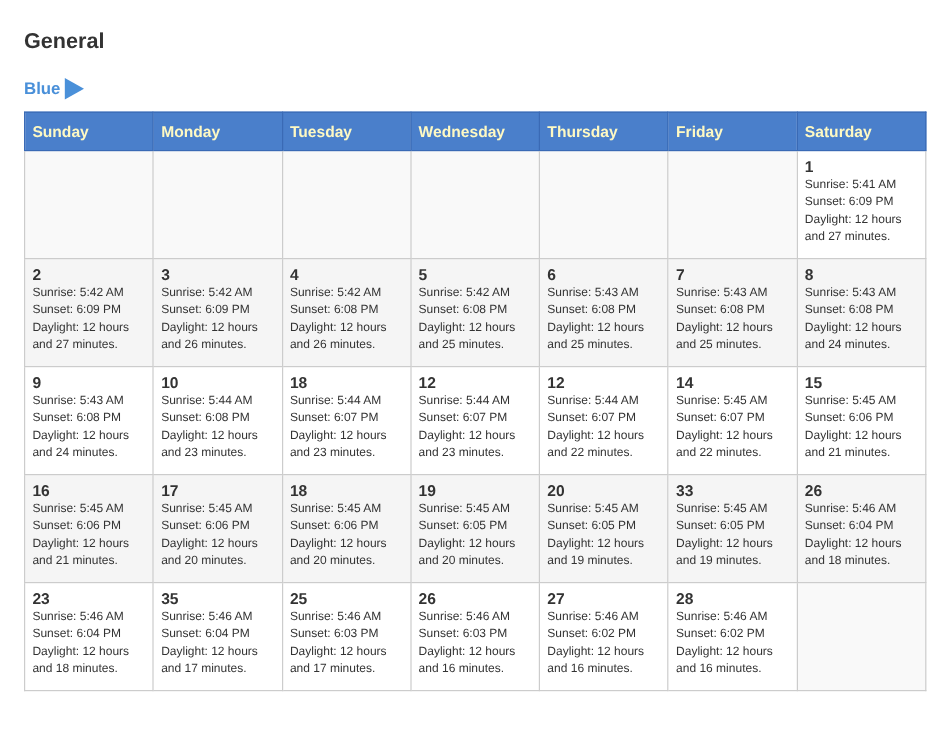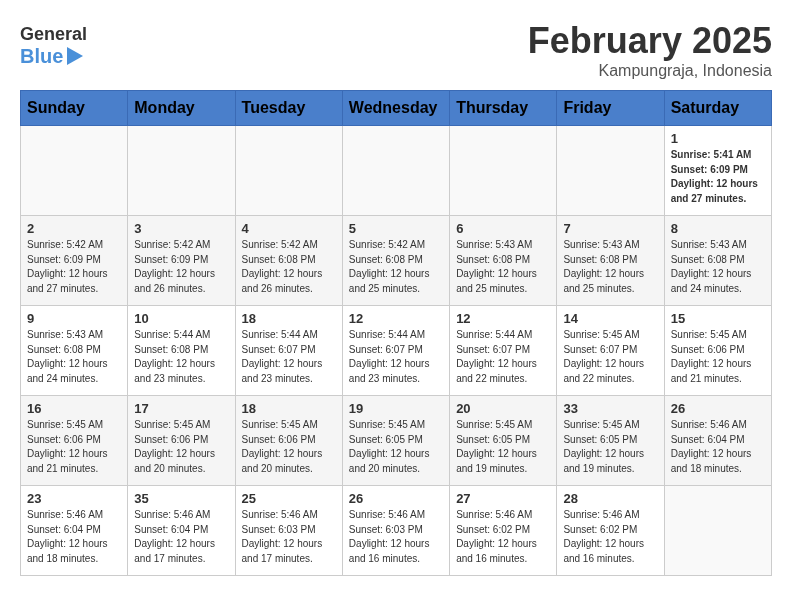--- a/index.html
+++ b/index.html
@@ -33,22 +33,22 @@
       font-size: 16px;
       color: #555;
     }
     .calendar {
       width: 100%;
       border-collapse: collapse;
       border: 1px solid #ccc;
     }
     .calendar thead tr th {
       background-color: #4a7fcb;
-      color: #000000;
-      font-size: 16px;
+      color: #fef9c3;
+      font-size: 13px;
       font-weight: bold;
       padding: 8px 6px;
       text-align: left;
       border: 1px solid #3a6ab5;
     }
     .calendar tbody tr td {
       vertical-align: top;
       border: 1px solid #ccc;
       padding: 5px 6px;
       width: calc(100% / 7);
@@ -78,24 +78,20 @@
 </head>
 <body>
 
 <div class="header">
   <div class="logo">
   <div class="logo-wrapper">
     <div class="logo-text-line1">General</div>
     <div class="logo-text-line2">Blue <span class="blue-triangle"></span></div>
   </div>
 </div>
-  <div class="title-block">
-    <div class="month-title">February 2025</div>
-    <div class="location-title">Kampungraja, Indonesia</div>
-  </div>
 </div>
 
 <table class="calendar">
   <thead>
     <tr>
     <th>Sunday</th>
         <th>Monday</th>
         <th>Tuesday</th>
         <th>Wednesday</th>
         <th>Thursday</th>
@@ -106,21 +102,21 @@
   <tbody id="calendar-body">
   <tr>
         <td class="empty-cell"></td>
         <td class="empty-cell"></td>
         <td class="empty-cell"></td>
         <td class="empty-cell"></td>
         <td class="empty-cell"></td>
         <td class="empty-cell"></td>
         <td>
           <span class="day-number">1</span>
-          <div class="day-info" style="white-space: pre-line; font-weight: bold;">Sunrise: 5:41 AM
+          <div class="day-info" style="white-space: pre-line;">Sunrise: 5:41 AM
 Sunset: 6:09 PM
 Daylight: 12 hours
 and 27 minutes.</div>
         </td>
       </tr>
       <tr>
         <td>
           <span class="day-number">2</span>
           <div class="day-info" style="white-space: pre-line;">Sunrise: 5:42 AM
 Sunset: 6:09 PM
@@ -324,29 +320,30 @@
   .logo {
     flex-direction: column;
     align-items: flex-start;
     gap: 0;
   }
   .logo-wrapper {
     display: flex;
     flex-direction: column;
     align-items: flex-start;
     margin-top: 5px;
+    gap: 20px;
   }
   .logo-text-line1 {
     font-size: 18px;
     font-weight: bold;
     color: #333;
     line-height: 1.1;
   }
   .logo-text-line2 {
-    font-size: 20px;
+    font-size: 14px;
     font-weight: bold;
     color: #4a90d9;
     line-height: 1.1;
     display: flex;
     align-items: center;
     gap: 4px;
   }
   .blue-triangle {
     width: 0;
     height: 0;

